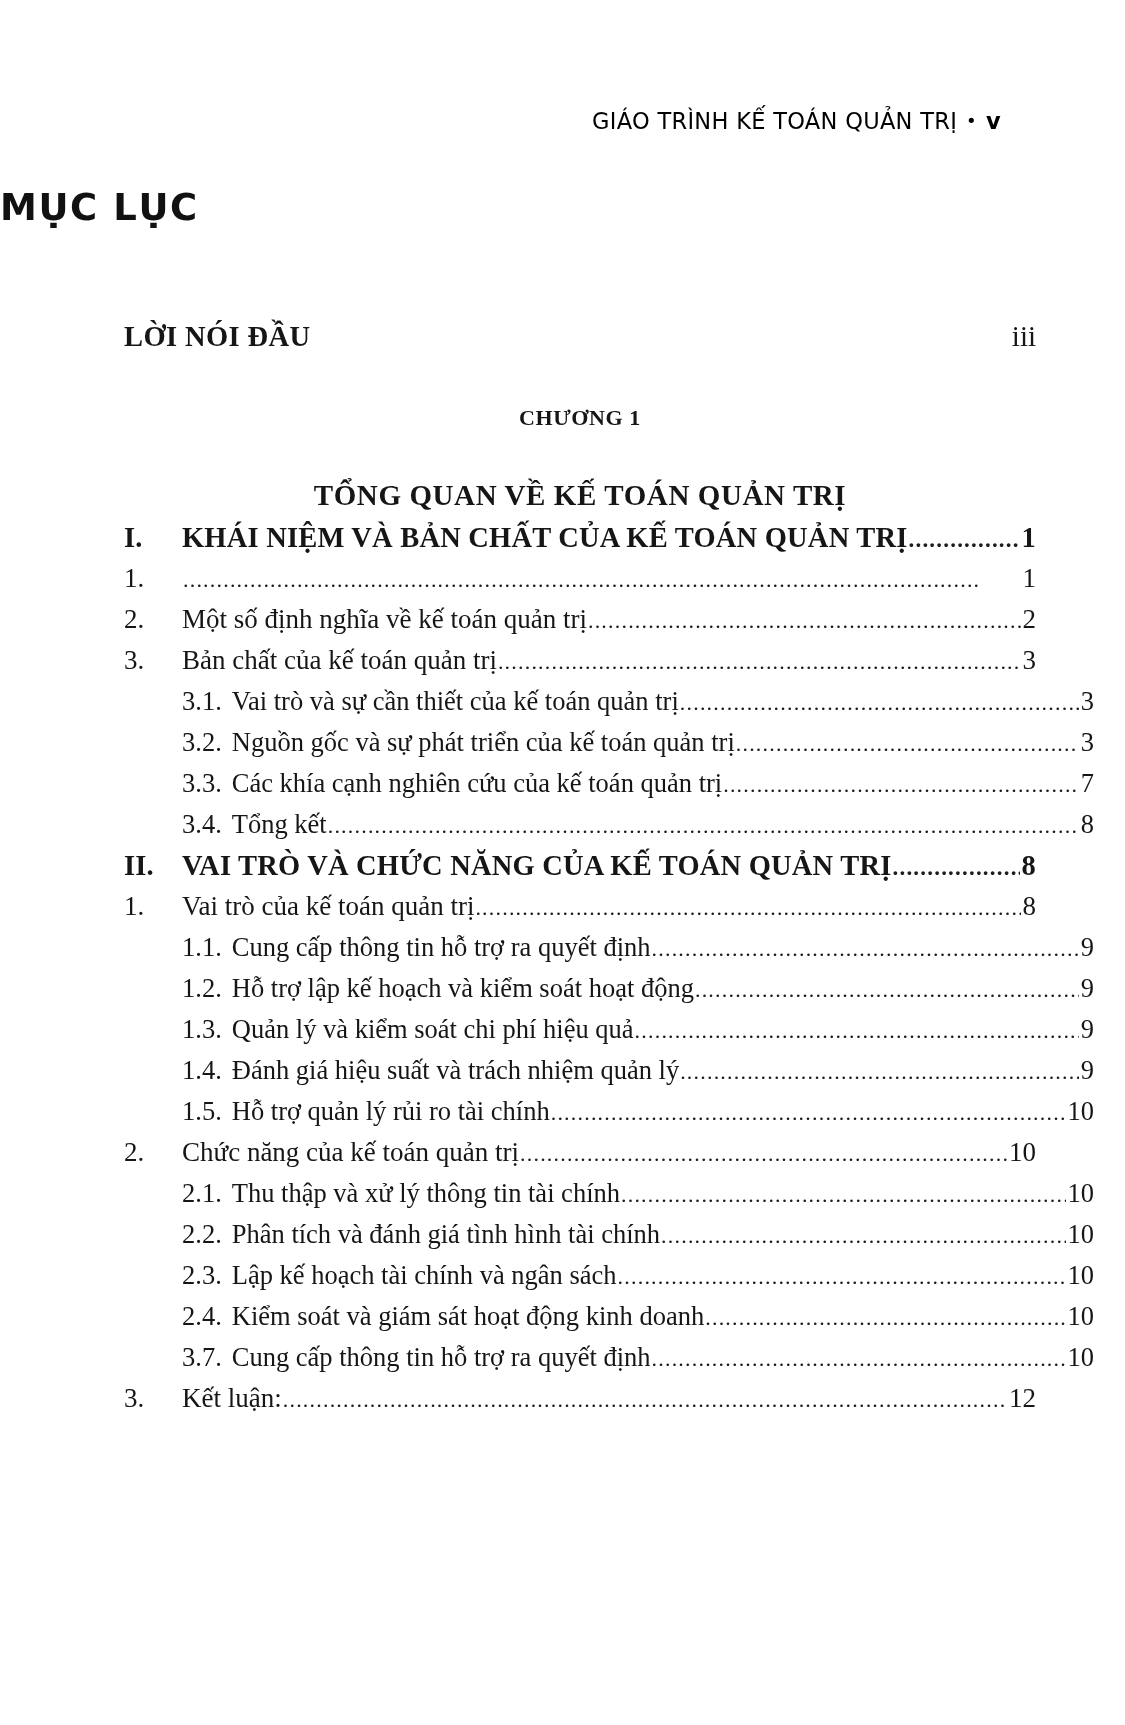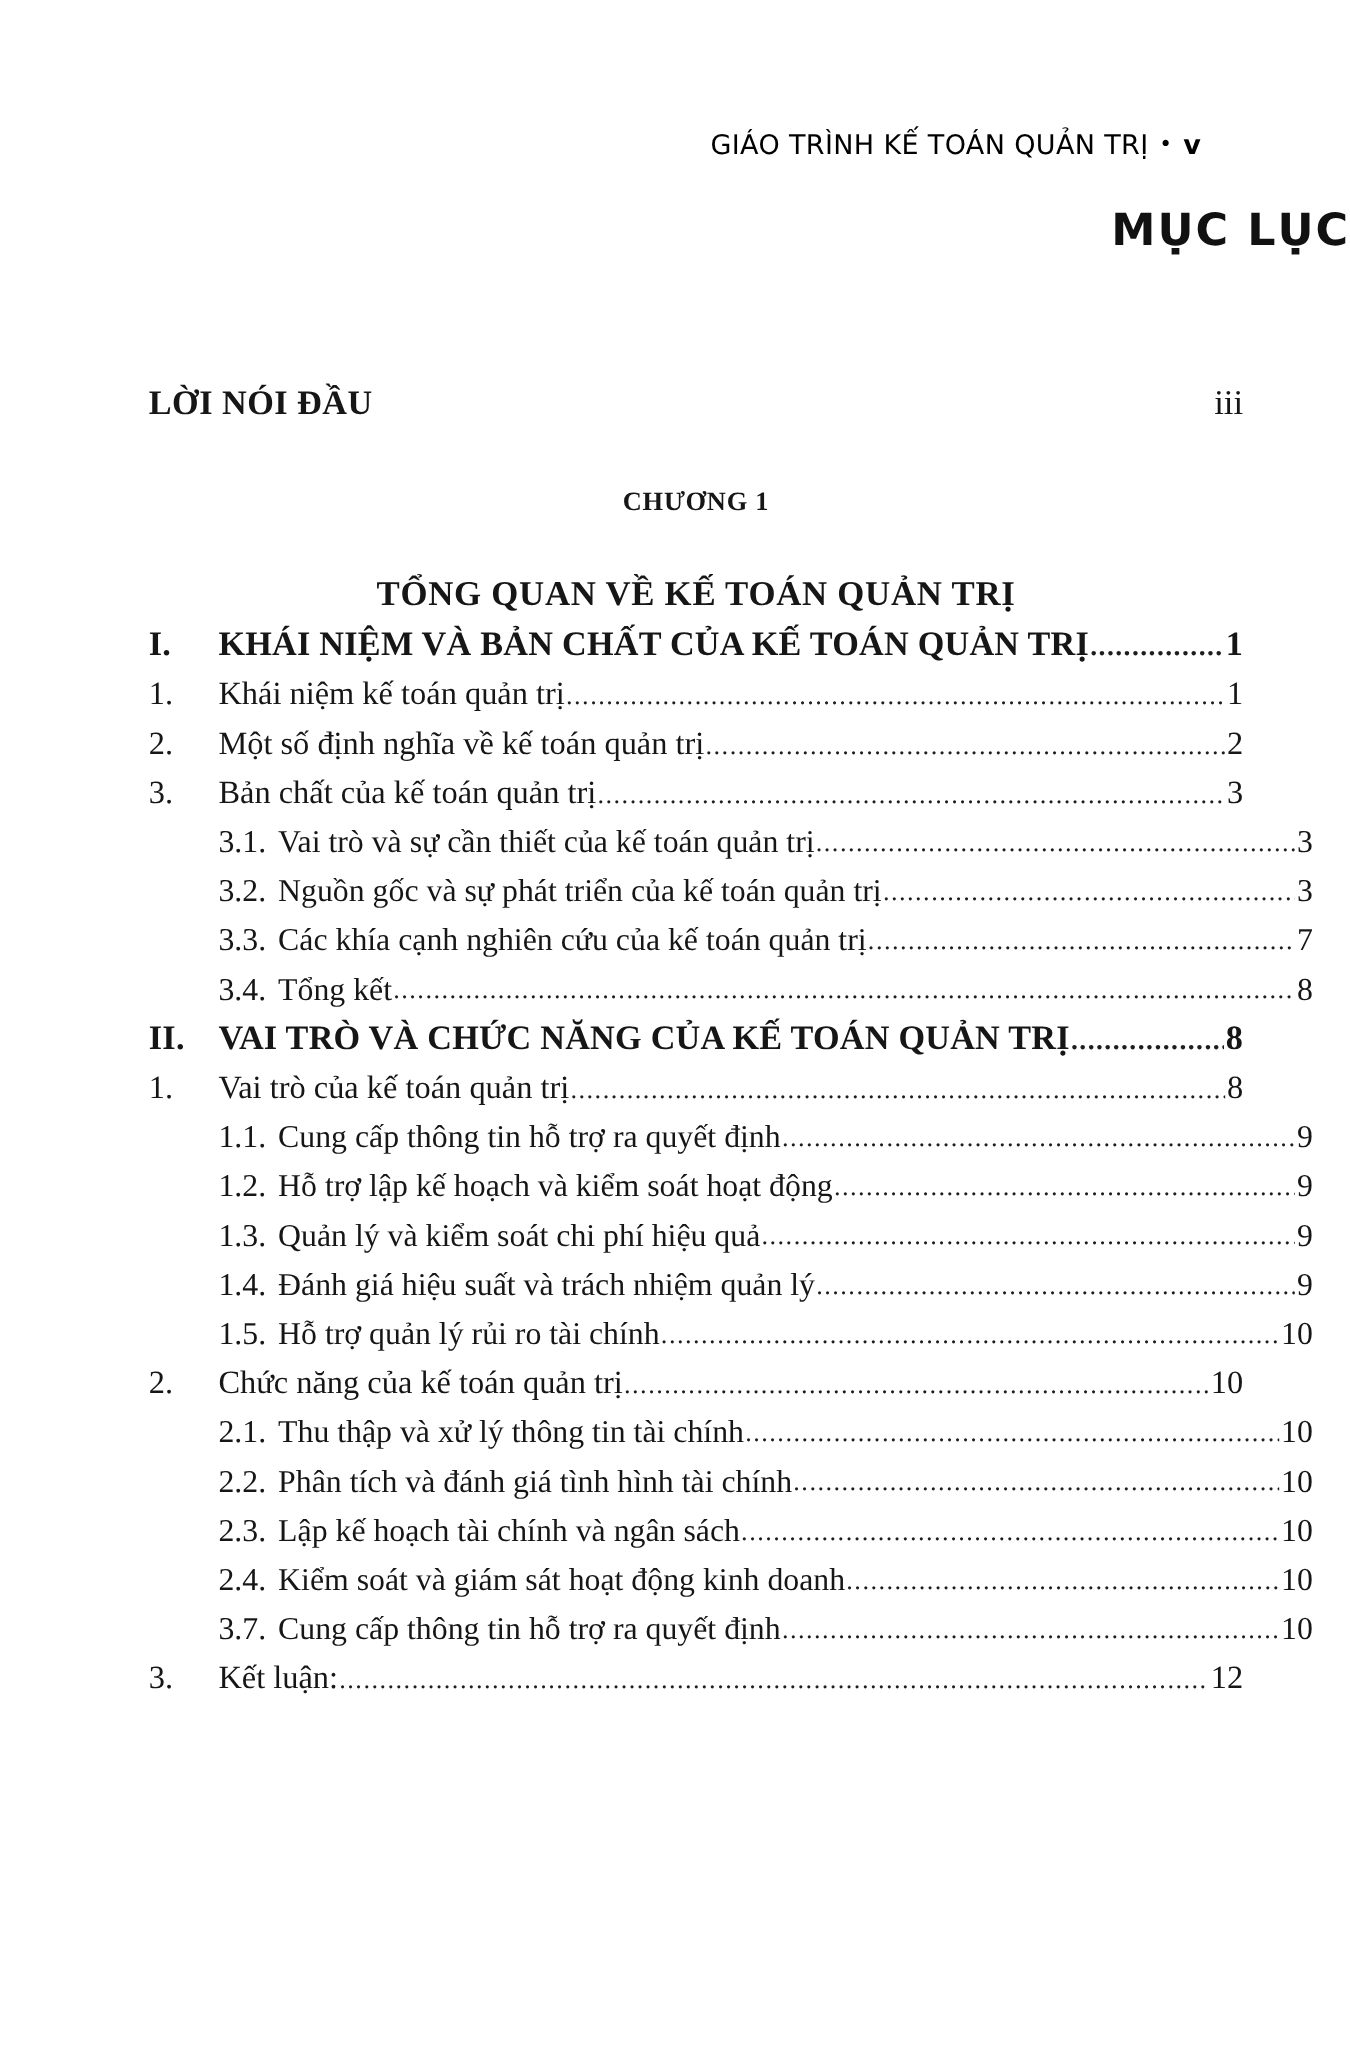--- a/index.html
+++ b/index.html
@@ -35,24 +35,24 @@
     position: relative;
     top: -2px;
   }
   .running-header .folio {
     font-weight: bold;
   }
 
   
   .doc-title {
     position: absolute;
-    top: 170px;
+    top: 186px;
     left: 0;
     width: 1125px;
-    text-align: right;
+    text-align: left;
     font-family: "DejaVu Sans", sans-serif;
     font-weight: bold;
     font-size: 37px;
     letter-spacing: 1.6px;
     color: #111111;
   }
 
   
   .toc {
     position: absolute;
@@ -142,21 +142,20 @@
   .row.lvl2 .num {
     width: 58px;
     flex: 0 0 58px;
   }
 
   
   .row.lvl3 {
     font-size: 26.5px;
     margin-bottom: 10px;
     padding-left: 58px;
-    align-items: center;
   }
   .row.lvl3 .num {
     flex: 0 0 auto;
     margin-right: 10px;
   }
 </style>
 </head>
 <body>
 
 <div class="page">
@@ -182,21 +181,20 @@
 
     <div id="entries">
         <div class="row lvl1">
           <span class="num">I.</span>
           <span class="label">KHÁI NIỆM  VÀ BẢN CHẤT CỦA KẾ TOÁN QUẢN TRỊ</span>
           <span class="leader">.......................................................................................................................</span>
           <span class="page-no">1</span>
         </div>
         <div class="row lvl2">
           <span class="num">1.</span>
-          <span class="label">Khái niệm kế toán quản trị</span>
           <span class="leader">.......................................................................................................................</span>
           <span class="page-no">1</span>
         </div>
         <div class="row lvl2">
           <span class="num">2.</span>
           <span class="label">Một số định nghĩa về kế toán quản trị</span>
           <span class="leader">.......................................................................................................................</span>
           <span class="page-no">2</span>
         </div>
         <div class="row lvl2">

